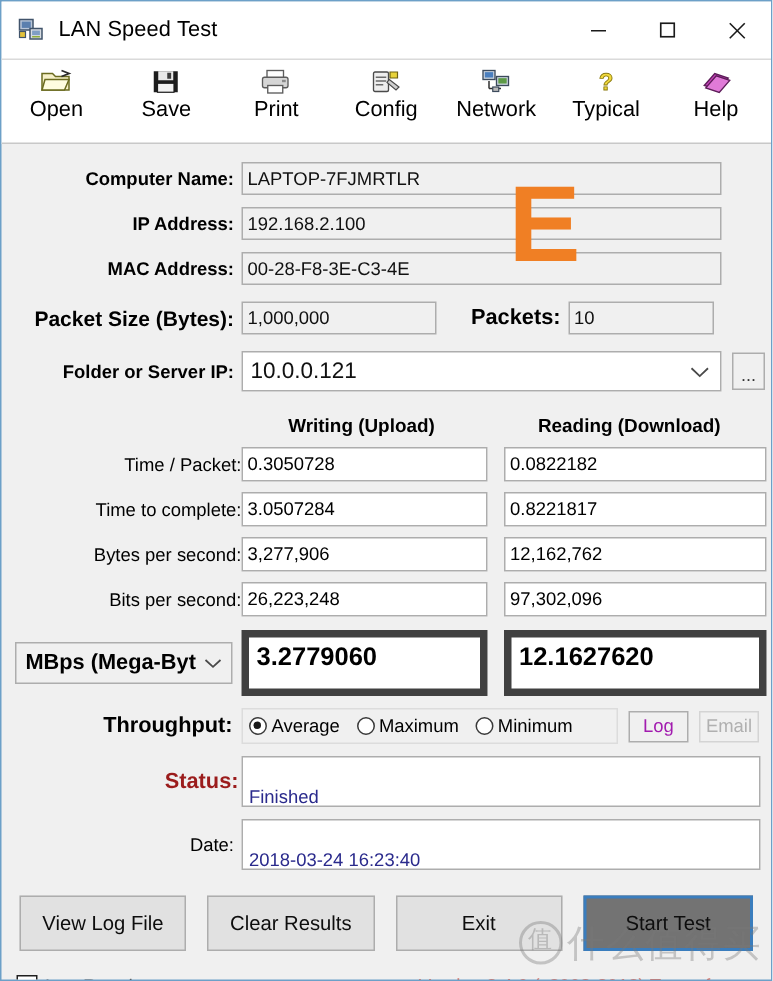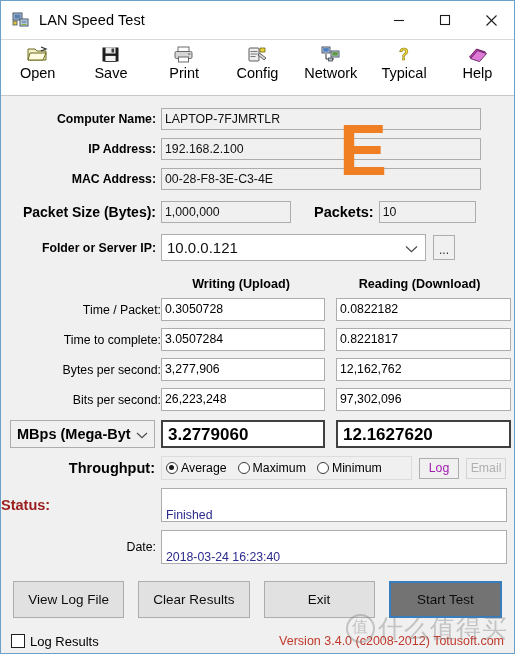--- a/index.html
+++ b/index.html
@@ -143,21 +143,21 @@
     padding-left: 23px;
     padding-right: 5px;
     white-space: nowrap;
   }
   .pkts-field { width: 97px; }
 
   
   .fo-lbl { width: 160px; font-size: 12.3px; }
   .combo {
     position: relative;
-    width: 265px;
+    width: 320px;
     height: 27px;
     border: 1px solid #adadad;
     background: #fff;
     box-sizing: border-box;
     display: flex;
     align-items: center;
     font-size: 15px;
     color: #111;
     padding-left: 5px;
   }
@@ -235,23 +235,23 @@
     padding-left: 6px;
     font-size: 14.5px;
     font-weight: bold;
     color: #000;
     overflow: hidden;
     white-space: nowrap;
   }
   .unit-combo .chev { position: absolute; right: 6px; top: 50%; transform: translateY(-50%); }
   .tot-field {
     box-sizing: border-box;
-    border: 2px solid #404040;
+    border: 5px solid #404040;
     background: #fff;
-    height: 28px;
+    height: 44px;
     line-height: 26px;
     font-size: 17px;
     font-weight: bold;
     color: #000;
     padding: 0 5px;
     overflow: hidden;
     white-space: nowrap;
   }
   .tot-field.first { width: 164px; margin-left: 6px; }
   .tot-field.second { width: 175px; margin-left: 11px; }
@@ -304,21 +304,21 @@
     font-size: 12.3px;
     color: #a21caf;
     display: flex; align-items: center; justify-content: center;
     box-sizing: border-box;
   }
   .minibtn.disabled { color: #b0b0b0; border-color: #d4d4d4; background: #f0f0f0; }
 
   
   .st-row { display: flex; align-items: center; margin-top: 8px; }
   .st-lbl {
-    width: 160px; padding-right: 2px; box-sizing: border-box;
+    width: 160px; text-align: right; padding-right: 2px; box-sizing: border-box;
     font-size: 14.5px; font-weight: bold; color: #9b1c1c;
   }
   .st-field {
     width: 346px; box-sizing: border-box;
     border: 1px solid #adadad; background: #fff;
     height: 22px; line-height: 20px;
     font-size: 12.3px; color: #2a2a8c; padding: 16px 4px;
   }
   .dt-lbl {
     width: 160px; text-align: right; padding-right: 5px; box-sizing: border-box;

